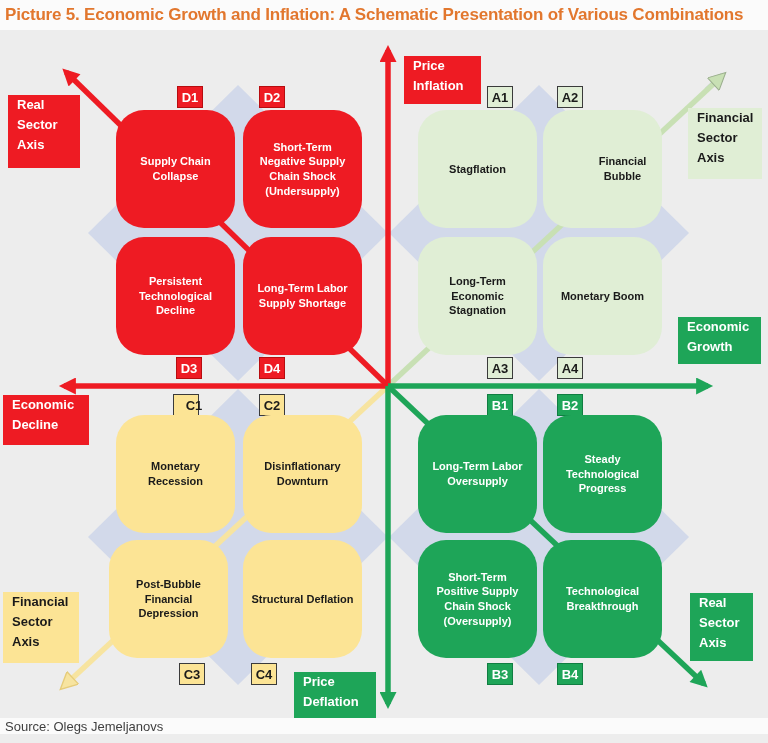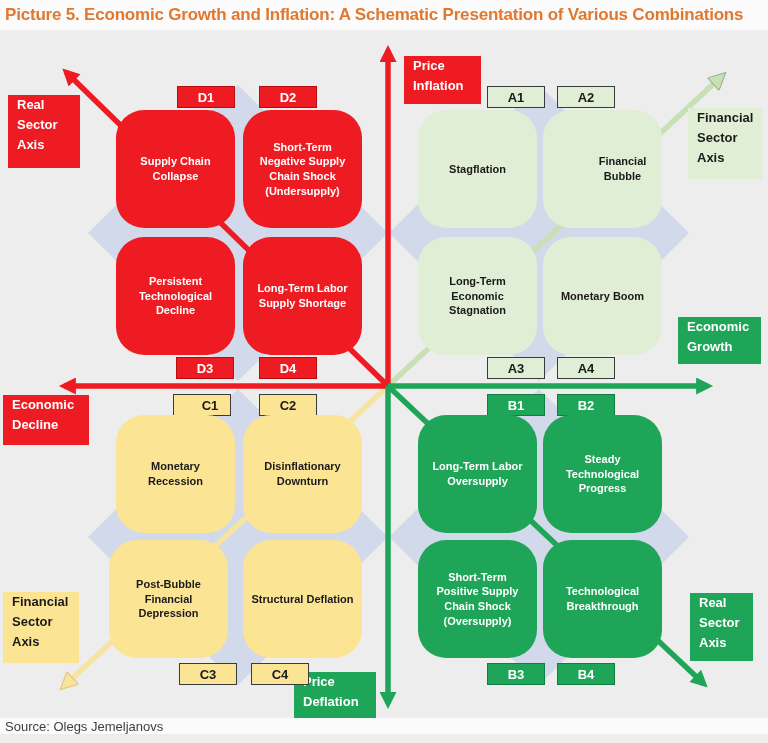--- a/index.html
+++ b/index.html
@@ -28,21 +28,21 @@
   .mh-green{fill:var(--green);}
   .mh-lgreen{fill:var(--lgreen_arrow);stroke:#9aae8d;stroke-width:0.6;}
   .mh-yellow{fill:var(--yellow_arrow);stroke:#E6CC7A;stroke-width:0.8;}
   .qbox{position:absolute;width:119px;height:118px;border-radius:28px;display:flex;align-items:center;
     justify-content:center;text-align:center;font-weight:bold;font-size:11px;line-height:1.32;
     padding:4px 8px;z-index:2;}
   .qbox.red{background:var(--red);color:#fff;}
   .qbox.lgreen{background:var(--lgreen);color:var(--ink);}
   .qbox.yellow{background:var(--yellow);color:var(--ink);}
   .qbox.green{background:var(--green);color:#fff;}
-  .chip{position:absolute;width:58px;height:22px;display:flex;align-items:center;justify-content:center;
+  .chip{position:absolute;width:26px;height:22px;display:flex;align-items:center;justify-content:center;
     font-weight:bold;font-size:13px;z-index:2;}
   .chip.red{background:var(--red);color:#fff;border:1px solid rgba(140,0,0,.55);}
   .chip.green{background:var(--green);color:#fff;border:1px solid rgba(0,80,40,.45);}
   .chip.lgreen{background:var(--lgreen);color:var(--ink);border:1.5px solid #3A3A3A;}
   .chip.yellow{background:var(--yellow);color:var(--ink);border:1.5px solid #3A3A3A;}
   .axis-label{position:absolute;font-weight:bold;font-size:13px;line-height:1.55;
     padding:0 3px 5px 9px;z-index:2;}
   .axis-label.red{background:var(--red);color:#fff;}
   .axis-label.green{background:var(--green);color:#fff;}
   .axis-label.lgreen{background:var(--lgreen);color:var(--ink);}

